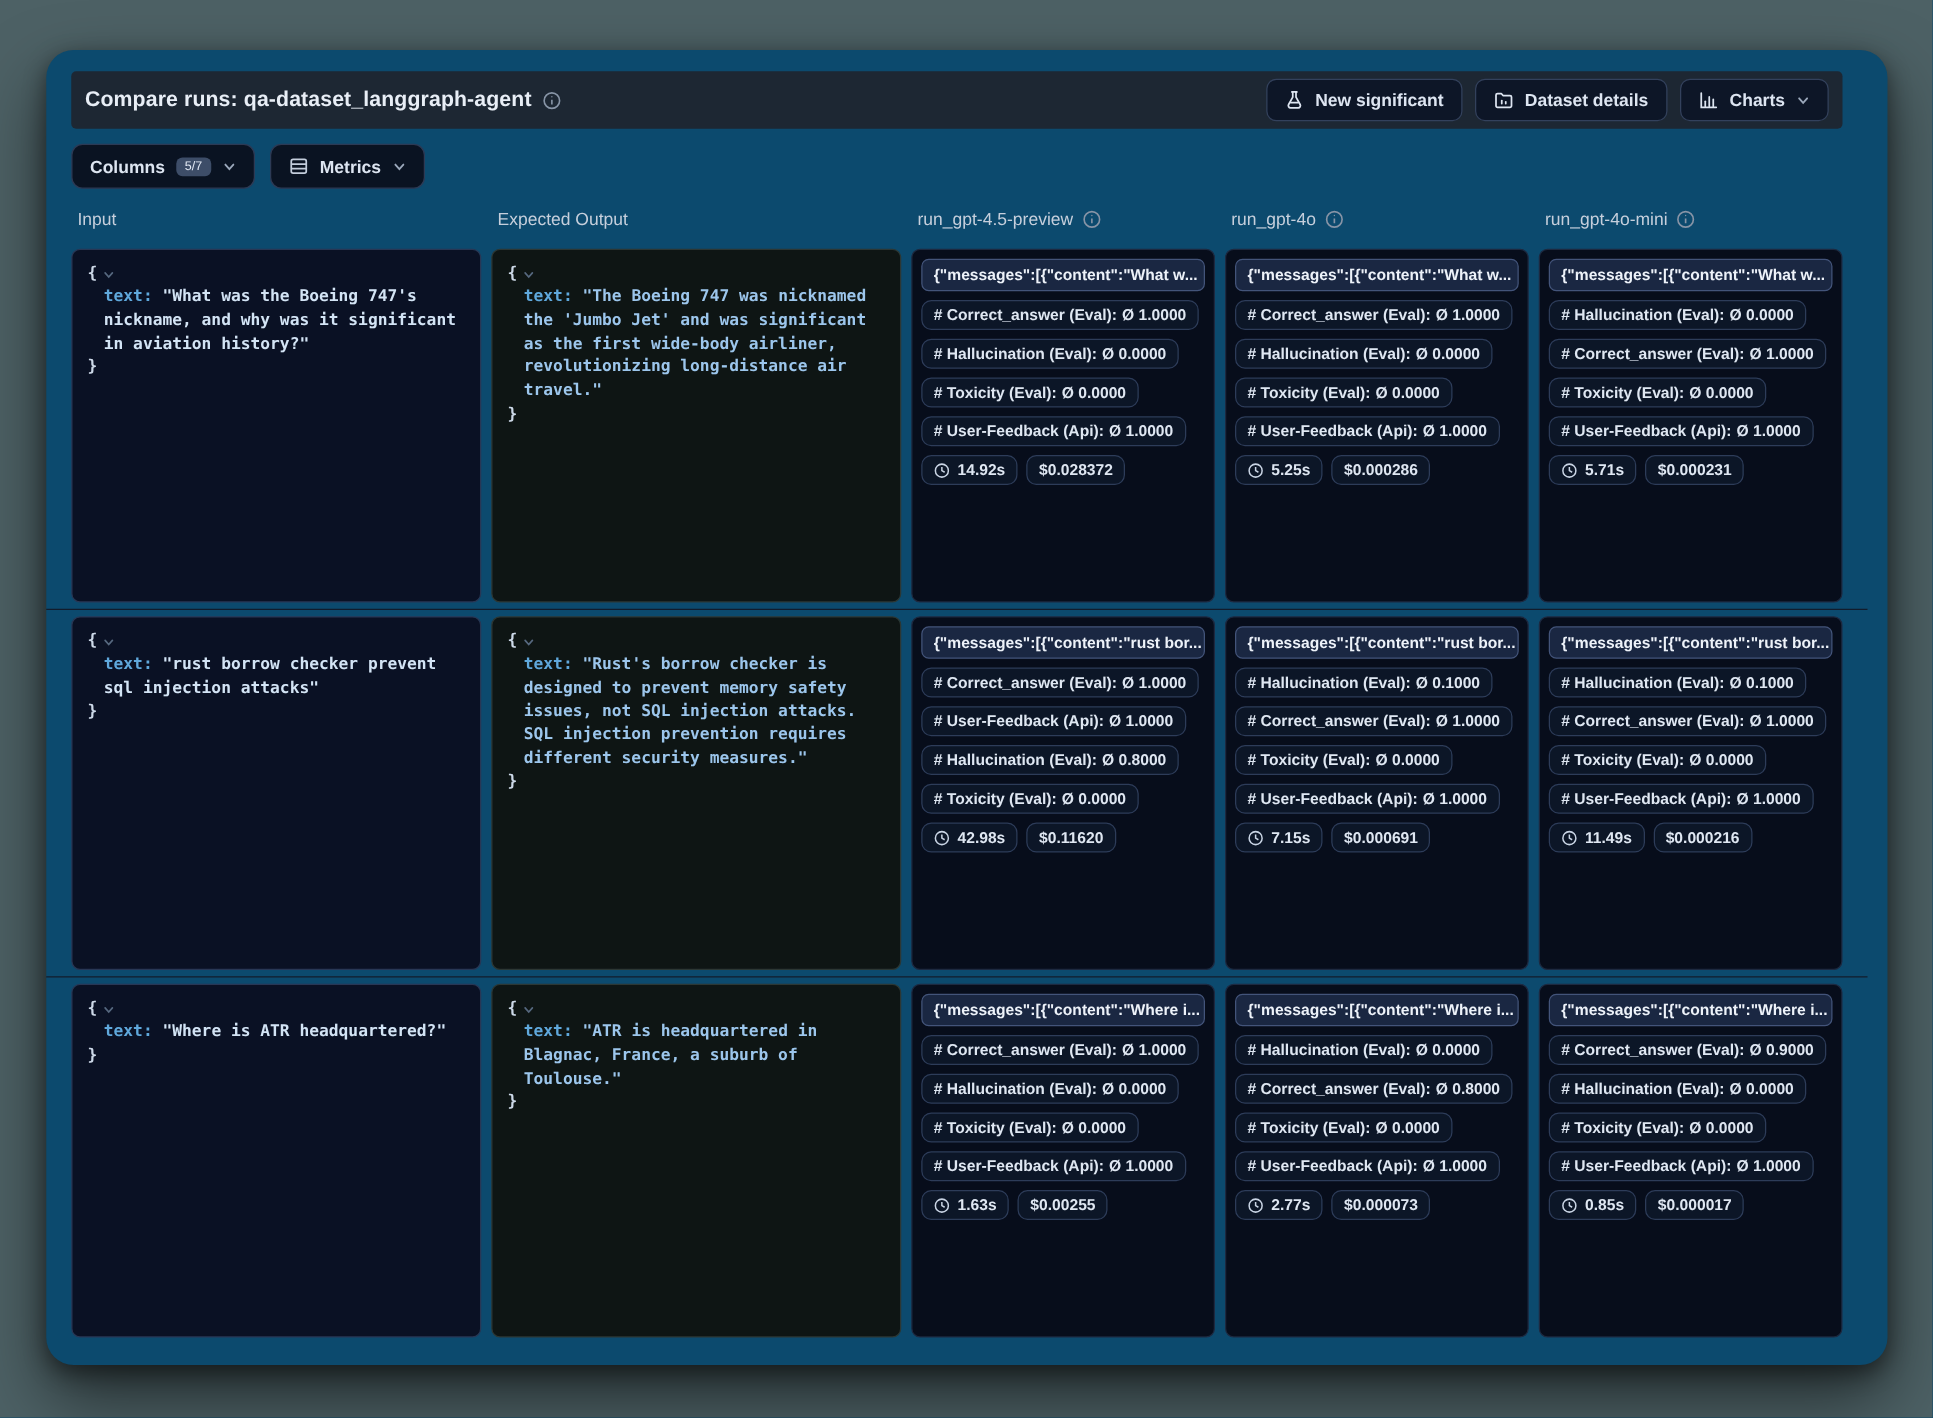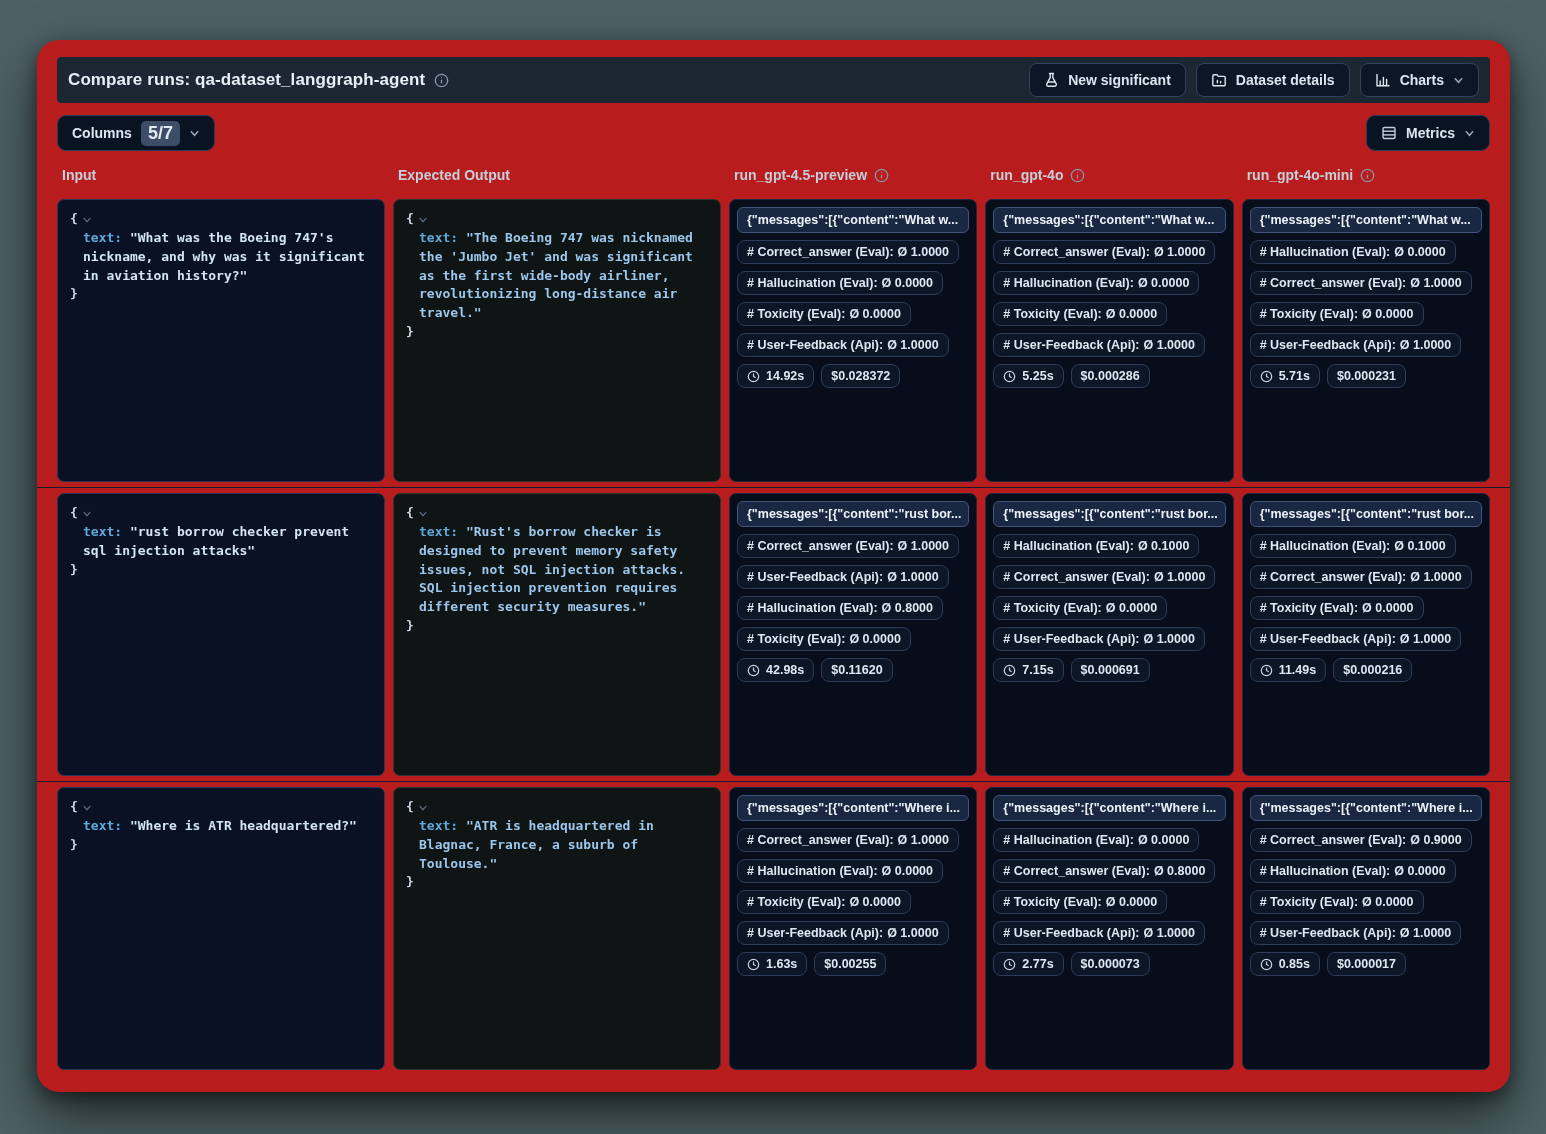--- a/index.html
+++ b/index.html
@@ -1,21 +1,21 @@
 <!DOCTYPE html>
 <html><head>
 <meta charset="utf-8">
 <style>
   * { margin:0; padding:0; box-sizing:border-box; }
   html,body { width:1546px; height:1134px; }
   body { background:#4d6165; font-family:"Liberation Sans", sans-serif; overflow:hidden; }
 
   .panel {
     position:absolute; left:37px; top:40px; width:1473px; height:1052px;
-    background:#b91c1c; border-radius:22px; padding:17px 20px 19px 20px;
+    background:#0c4a6e; border-radius:22px; padding:17px 36px 19px 20px;
     box-shadow:0 26px 55px rgba(0,0,0,.55), 0 6px 18px rgba(0,0,0,.45);
   }
 
   
   .titlebar {
     height:46px; background:#1d2733; border-radius:4px;
     display:flex; align-items:center; justify-content:space-between; padding:0 11px 0 11px;
     margin-bottom:12px;
   }
   .title-left { display:flex; align-items:center; gap:9px; }
@@ -29,36 +29,36 @@
   }
   .btn svg { flex:0 0 auto; }
   .chev { width:11px; height:11px; color:#9aa7ba; }
   .sep { width:1px; height:18px; background:#3a4860; margin:0 2px; }
   .badge-selected {
     background:#333f54; color:#dbe3ef; font-size:13px; font-weight:700;
     padding:3px 8px; border-radius:5px;
   }
 
   
-  .toolbar { display:flex; justify-content:space-between; gap:12px; margin-bottom:16px; }
+  .toolbar { display:flex; justify-content:flex-start; gap:12px; margin-bottom:16px; }
   .toolbar .btn { height:36px; border-radius:9px; background:#0a1322; border-color:#2c3a55; }
   .badge-count {
-    background:#3d4d68; color:#e2e9f4; font-size:18px; font-weight:700;
+    background:#3d4d68; color:#e2e9f4; font-size:10px; font-weight:400;
     padding:2px 7px; border-radius:5px;
   }
   .rows-icon { width:16px; height:16px; color:#c3cddc; }
 
   
   .grid-head, .grid-row {
     display:grid; grid-template-columns:328px 328px 1fr 1fr 1fr; column-gap:8px;
   }
   .grid-head { margin-bottom:8px; padding:0 0 8px 0; }
   .col-label {
     display:flex; align-items:center; gap:7px;
-    color:#c6cfdc; font-size:14px; font-weight:700; padding-left:5px;
+    color:#c6cfdc; font-size:14px; font-weight:400; padding-left:5px;
   }
   .grid-row { height:283px; margin-bottom:11px; position:relative; }
   .grid-row:not(:last-child)::after {
     content:''; position:absolute; left:-20px; right:-20px; bottom:-6px;
     height:1px; background:#121c2c;
   }
 
   
   .cell { border-radius:7px; height:100%; overflow:hidden; }
   .cell-input  { background:#0a1124; border:1px solid #283755; }

